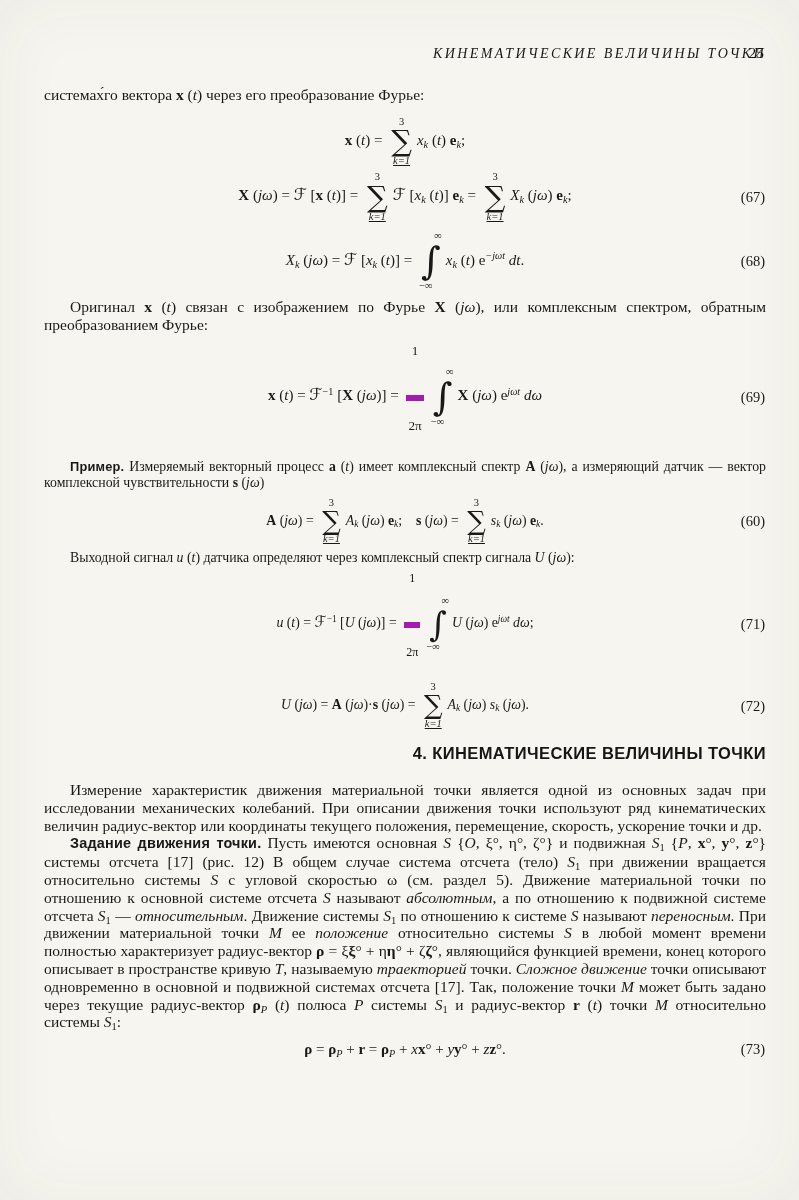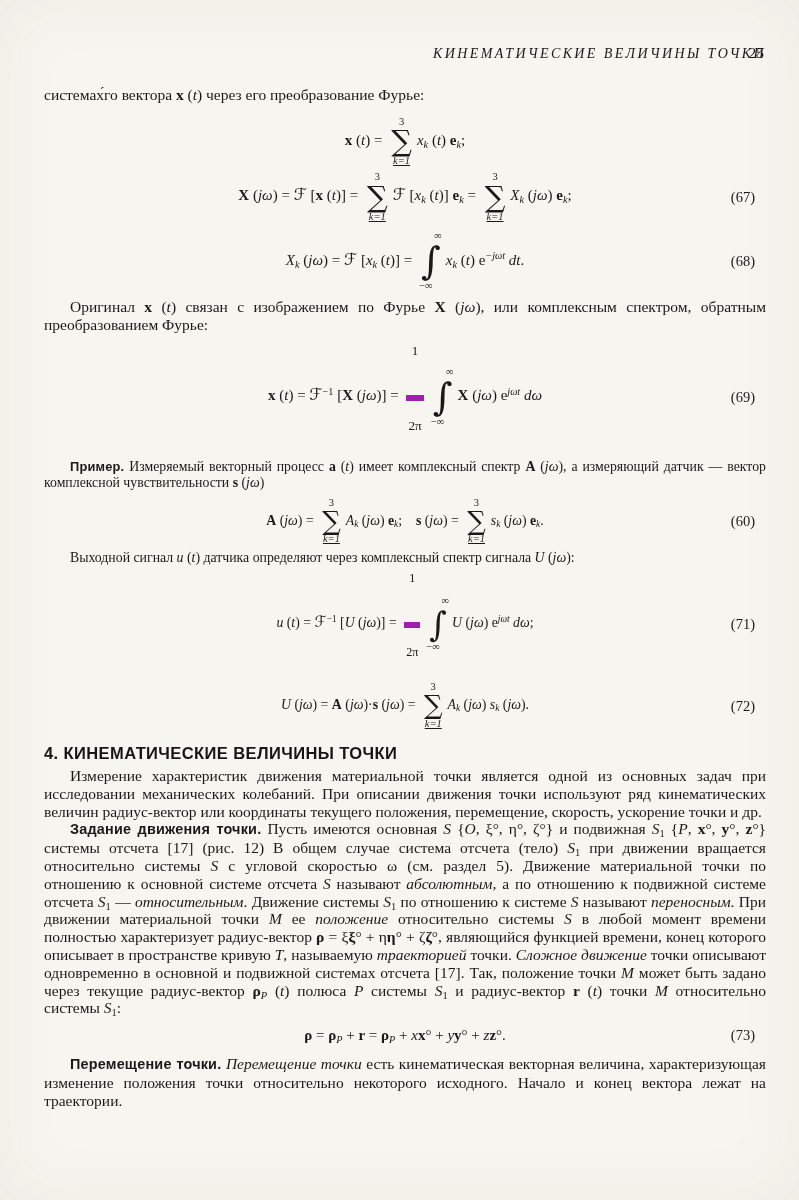--- a/index.html
+++ b/index.html
@@ -23,38 +23,38 @@
   .indent{text-indent:26px;}
   
   .rb{font-weight:bold;}
   .ri{font-style:italic;}
   .rh{font-weight:bold;font-family:Liberation Sans, sans-serif;font-size:.93em;letter-spacing:.2px;}
   .rF{font-family:"DejaVu Serif","DejaVu Sans",serif;font-style:italic;font-size:1.12em;}
   .rsub{font-size:.68em;vertical-align:-.3em;line-height:0;}
   .rsup{font-size:.68em;vertical-align:.55em;line-height:0;}
   
   .eqrow{position:relative;text-align:center;}
-  .eqrow .eqnum{position:absolute;right:11px;top:50%;transform:translateY(-50%);font-size:14.5px;}
+  .eqrow .eqnum{position:absolute;right:1px;top:50%;transform:translateY(-50%);font-size:14.5px;}
   .fx{display:inline-block;font-size:15px;white-space:nowrap;}
   .eqrow.small .fx{font-size:13.8px;}
   .op{display:inline-flex;flex-direction:column;align-items:center;vertical-align:middle;
     margin:0 5px;line-height:1;}
   .op .sym{font-family:"DejaVu Serif","DejaVu Sans",serif;font-size:29px;line-height:.95;}
   .op.int .sym{font-size:38px;line-height:1;}
   .eqrow.small .op .sym{font-size:26px;}
   .eqrow.small .op.int .sym{font-size:34px;}
   .op .lim{font-size:10.5px;line-height:1.15;font-style:normal;}
   .op.sum .lim.bot{font-style:italic;text-decoration:underline;}
   .op.int .lim.top{transform:translateX(7px);}
   .op.int .lim.bot{transform:translateX(-5px);}
   .frac{display:inline-flex;flex-direction:column;align-items:center;vertical-align:middle;
     margin:0 4px;font-size:.88em;line-height:1.2;}
   .frac .den{border-top:6px solid #a21caf;padding:17px 2px;margin-top:36px;}
   
-  h2.section{margin:14px 0 4px;text-align:left;font-family:"Liberation Sans",sans-serif;
+  h2.section{margin:14px 0 18px;text-align:right;font-family:"Liberation Sans",sans-serif;
     font-weight:700;font-size:16.5px;letter-spacing:.4px;color:#181614;}
   
   .mt10{margin-top:10px;} .mt8{margin-top:8px;} .mt6{margin-top:6px;}
   .rowA{margin:12px 0 4px;} .row67{margin:4px 0;} .row68{margin:7px 0 6px;}
   .row69{margin:9px 0 8px;} .row70{margin:5px 0 4px;} .row71{margin:5px 0 4px;}
   .row72{margin:5px 0 4px;} .row73{margin:9px 0 11px;}
 </style>
 </head>
 <body>
 
@@ -153,15 +153,14 @@
 
   <p class="body indent"><span>Измерение характеристик движения материальной точки является одной из основных задач при исследовании механических колебаний. При описании движения точки используют ряд кинематических величин  радиус-вектор или координаты текущего положения, перемещение, скорость, ускорение точки и др.</span></p>
 
   <p class="body indent"><span class="rh">Задание движения точки.</span><span> Пусть имеются основная </span><span class="ri">S</span><span> {</span><span class="ri">O</span><span>, ξ°, η°, ζ°} и подвижная </span><span class="ri">S</span><span class="rsub">1</span><span> {</span><span class="ri">P</span><span>, </span><span class="rb">x</span><span>°, </span><span class="rb">y</span><span>°, </span><span class="rb">z</span><span>°} системы отсчета [17] (рис. 12)  В общем случае система отсчета (тело) </span><span class="ri">S</span><span class="rsub">1</span><span> при движении вращается относительно системы </span><span class="ri">S</span><span> с угловой скоростью ω (см. раздел 5). Движение материальной точки по отношению к основной системе отсчета </span><span class="ri">S</span><span> называют </span><span class="ri">абсолютным</span><span>, а по отношению к подвижной системе отсчета </span><span class="ri">S</span><span class="rsub">1</span><span> — </span><span class="ri">относительным</span><span>. Движение системы </span><span class="ri">S</span><span class="rsub">1</span><span> по отношению к системе </span><span class="ri">S</span><span> называют </span><span class="ri">переносным</span><span>. При движении материальной точки </span><span class="ri">M</span><span> ее </span><span class="ri">положение</span><span> относительно системы </span><span class="ri">S</span><span> в любой момент времени полностью характеризует радиус-вектор </span><span class="rb">ρ</span><span> = ξ</span><span class="rb">ξ</span><span>° + η</span><span class="rb">η</span><span>° + ζ</span><span class="rb">ζ</span><span>°, являющийся функцией времени, конец которого описывает в пространстве кривую </span><span class="ri">T</span><span>, называемую </span><span class="ri">траекторией</span><span> точки. </span><span class="ri">Сложное движение</span><span> точки описывают одновременно в основной и подвижной системах отсчета [17]. Так, положение точки </span><span class="ri">M</span><span> может быть задано через текущие радиус-вектор </span><span class="rb">ρ</span><span class="ri rsub">P</span><span> (</span><span class="ri">t</span><span>) полюса </span><span class="ri">P</span><span> системы </span><span class="ri">S</span><span class="rsub">1</span><span> и радиус-вектор </span><span class="rb">r</span><span> (</span><span class="ri">t</span><span>) точки </span><span class="ri">M</span><span> относительно системы </span><span class="ri">S</span><span class="rsub">1</span><span>:</span></p>
 
   <div class="eqrow row73">
     <span class="fx"><span class="rb">ρ</span><span> = </span><span class="rb">ρ</span><span class="ri rsub">P</span><span> + </span><span class="rb">r</span><span> = </span><span class="rb">ρ</span><span class="ri rsub">P</span><span> + </span><span class="ri">x</span><span class="rb">x</span><span>°</span><span> + </span><span class="ri">y</span><span class="rb">y</span><span>°</span><span> + </span><span class="ri">z</span><span class="rb">z</span><span>°</span><span>.</span></span>
     <span class="eqnum">(73)</span>
   </div>
 
-  <p class="body indent mt6"><span class="rh">Перемещение точки.</span><span> </span><span class="ri">Перемещение точки</span><span> есть кинематическая векторная величина, характеризующая изменение положения точки относительно некоторого исходного. Начало и конец вектора лежат на траектории.</span></p>
 
 </div>
 
 </body></html>

